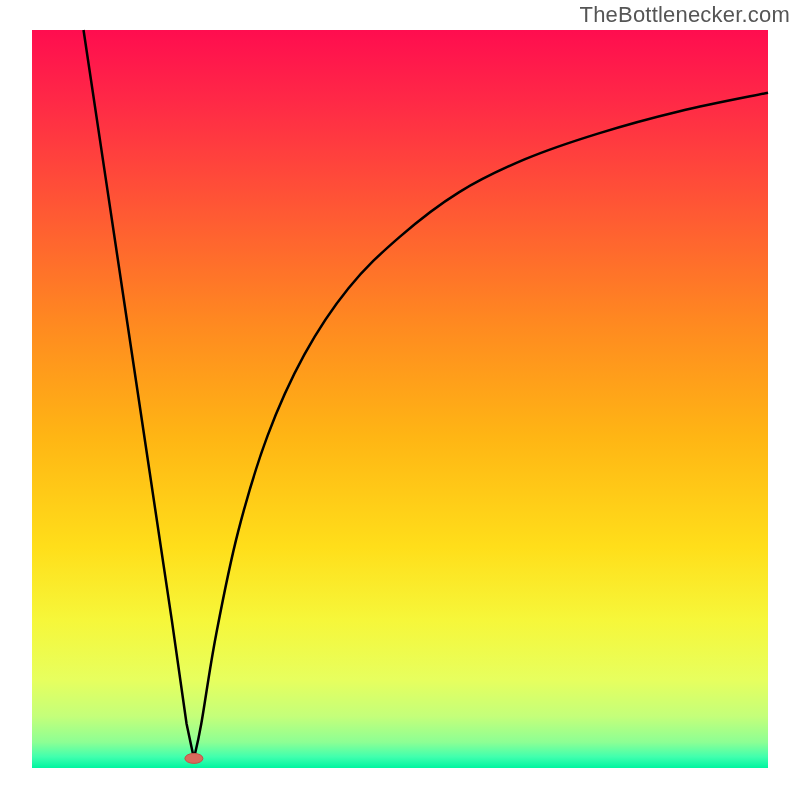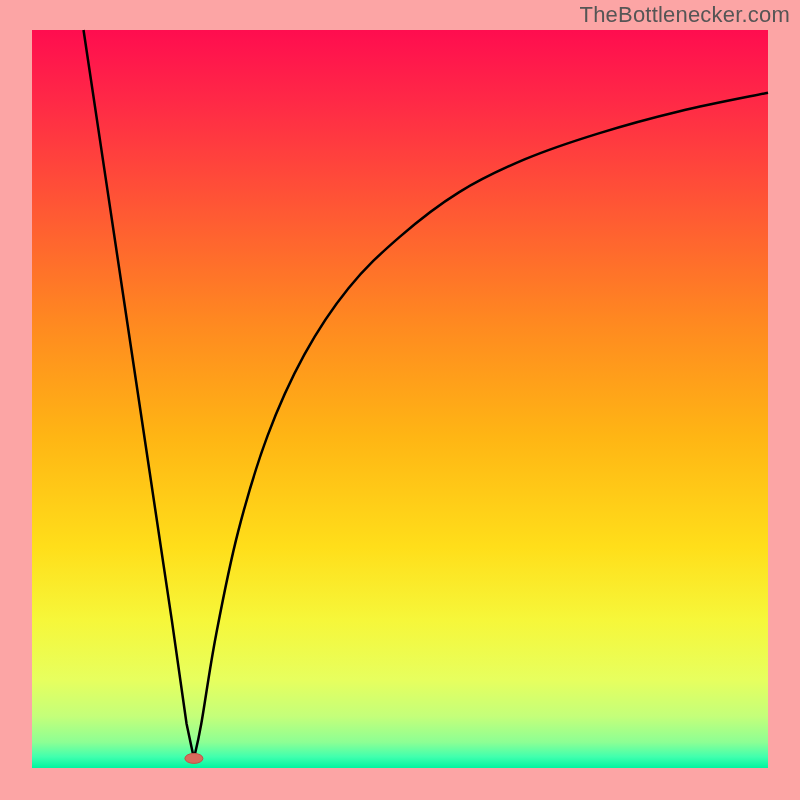--- a/index.html
+++ b/index.html
@@ -8,21 +8,21 @@
     width: 800px;
     height: 800px;
     background: #000;
     overflow: hidden;
     font-family: Arial, Helvetica, sans-serif;
   }
   .frame {
     position: relative;
     width: 800px;
     height: 800px;
-    background: #fca5a5;
+    background: #ffffff;
   }
   .watermark {
     position: absolute;
     top: 2px;
     right: 10px;
     color: #555;
     font-size: 22px;
     font-weight: 500;
     letter-spacing: 0.2px;
   }

